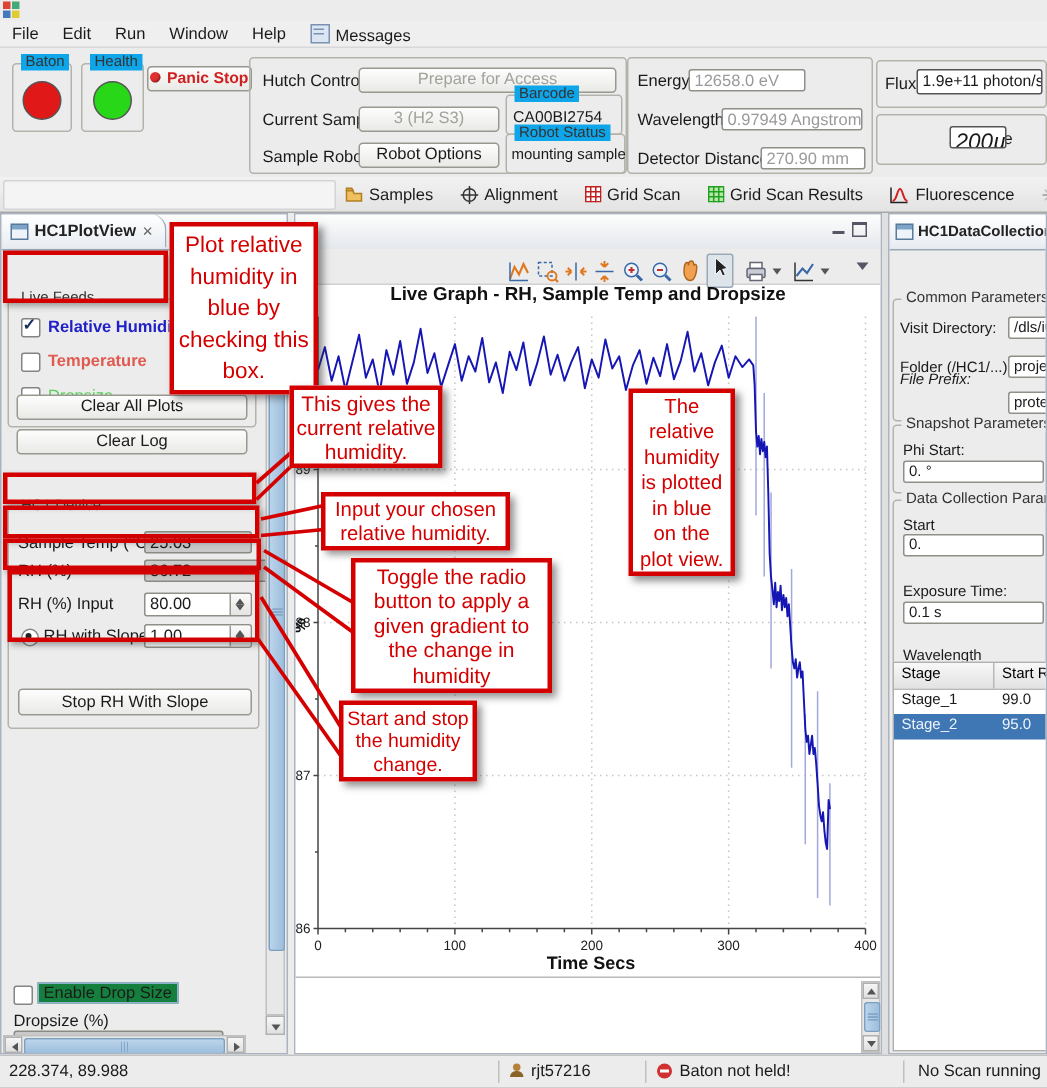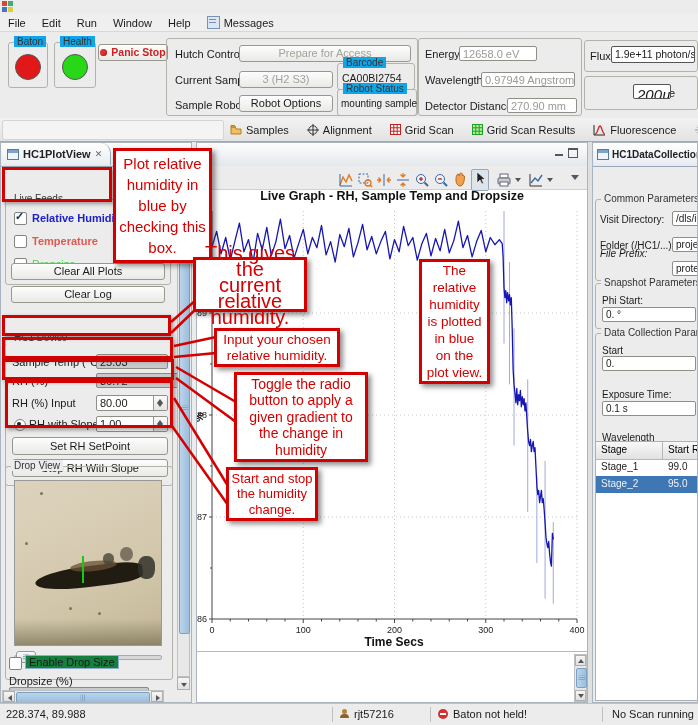--- a/index.html
+++ b/index.html
@@ -276,47 +276,23 @@
           <span class="dot"></span>
         </span>
       <span class="lbl" style="left:23px;top:79px;">RH with Slope</span>
       <div class="fld" style="left:90px;top:77px;width:72px;height:16px;">
         <span>1.00</span>
         <span class="spin">
             <span class="up"></span>
             <span class="dn"></span>
           </span>
       </div>
-      <div class="btn" style="left:6px;top:98px;width:156px;height:18px;line-height:16px;">Set RH SetPoint</div>
       <div class="btn" style="left:6px;top:120px;width:156px;height:18px;line-height:16px;">Stop RH With Slope</div>
     </div>
 
-    <div class="grp" style="left:4px;top:295px;width:166px;height:212px;">
-      <span class="legend">Drop View</span>
-      <div style="position:absolute;left:8px;top:13px;width:146px;height:164px;overflow:hidden;border:1px solid #999;
-                  background:linear-gradient(155deg,#ddd3bd 0%,#d7ccb3 40%,#cfc3a6 72%,#c2b696 100%);">
-        <div style="position:absolute;left:14%;top:52%;width:74%;height:13%;background:#201c12;border-radius:60% 35% 35% 55%;transform:rotate(-7deg);"></div>
-        <div style="position:absolute;left:38%;top:49%;width:32%;height:6%;background:#6b5136;opacity:.75;border-radius:50%;transform:rotate(-6deg);"></div>
-        <div style="position:absolute;left:60%;top:44%;width:8%;height:7%;background:#4a4436;border-radius:50%;opacity:.8;"></div>
-        <div style="position:absolute;left:72%;top:40%;width:9%;height:9%;background:#575040;border-radius:50%;opacity:.7;"></div>
-        <div style="position:absolute;left:84%;top:46%;width:12%;height:14%;background:#33302a;border-radius:40%;opacity:.85;"></div>
-        <div style="position:absolute;left:46%;top:46%;width:2px;height:16%;background:#18c818;"></div>
-        <div style="position:absolute;left:17%;top:7%;width:3px;height:3px;background:#7a7460;border-radius:50%;"></div>
-        <div style="position:absolute;left:7%;top:37%;width:3px;height:3px;background:#7a7460;border-radius:50%;"></div>
-        <div style="position:absolute;left:37%;top:77%;width:3px;height:3px;background:#7a7460;border-radius:50%;"></div>
-        <div style="position:absolute;left:57%;top:80%;width:3px;height:3px;background:#7a7460;border-radius:50%;"></div>
-        <div style="position:absolute;left:0;bottom:0;width:100%;height:16%;background:linear-gradient(rgba(95,90,62,0),rgba(95,90,62,.55));"></div>
-      </div>
-      <div style="position:absolute;left:8px;top:184px;width:146px;height:10px;">
-        <div style="position:absolute;left:0;top:4px;width:100%;height:3px;background:#d8d8d8;border:1px solid #aaa;border-radius:2px;"></div>
-        <div style="position:absolute;left:2px;top:0;width:18px;height:10px;background:linear-gradient(#fafafa,#dcdcdc);border:1px solid #999;border-radius:3px;">
-            <span class="grip" style="width:6px;"></span>
-          </div>
-      </div>
-    </div>
 
     <span class="cb" style="left:8px;top:514px;"></span>
     <span class="lbl" style="left:24px;top:512px;background:#15803d;border:1px solid #8fb0d0;padding:0 3px;">Enable Drop Size</span>
     <span class="lbl" style="left:8px;top:532px;">Dropsize (%)</span>
     <div class="fld gray" style="left:8px;top:544px;width:140px;height:15px;">0.71</div>
 
     <div class="scroll" style="left:176px;top:24px;width:13px;height:510px;">
       <div class="thumb" style="left:1px;top:14px;width:9px;height:450px;">
           <span class="grip"></span>
         </div>
@@ -562,21 +538,21 @@
     <line x1="176" y1="378" x2="236" y2="422" stroke="#d40000" stroke-width="2.5"></line>
     <line x1="174" y1="398" x2="228" y2="486" stroke="#d40000" stroke-width="2.5"></line>
     <line x1="172" y1="426" x2="228" y2="505" stroke="#d40000" stroke-width="2.5"></line>
   </svg>
 
   <div class="callout" style="left:113px;top:148px;width:99px;height:115px;font-size:15px;line-height:21px;">Plot relative
 humidity in
 blue by
 checking this
 box.</div>
-  <div class="callout" style="left:193px;top:257px;width:114px;height:55px;font-size:20px;line-height:16px;">This gives the
+  <div class="callout" style="left:193px;top:257px;width:102px;height:55px;font-size:14px;line-height:16px;">This gives the
 current relative
 humidity.</div>
   <div class="callout" style="left:214px;top:328px;width:126px;height:39px;font-size:13.5px;line-height:15.5px;">Input your chosen
 relative humidity.</div>
   <div class="callout" style="left:234px;top:372px;width:134px;height:90px;font-size:14px;line-height:16.5px;">Toggle the radio
 button to apply a
 given gradient to
 the change in
 humidity</div>
   <div class="callout" style="left:226px;top:467px;width:92px;height:54px;font-size:13px;line-height:15.5px;">Start and stop

